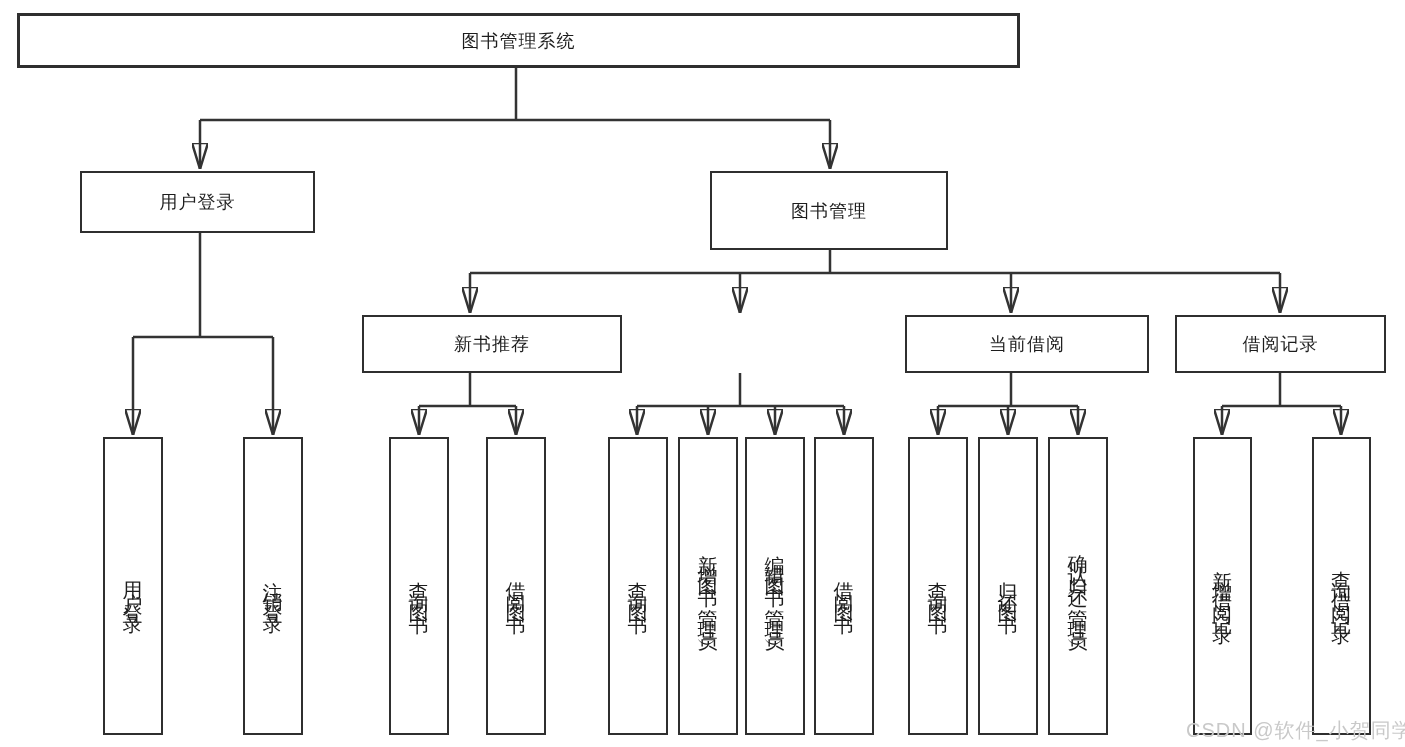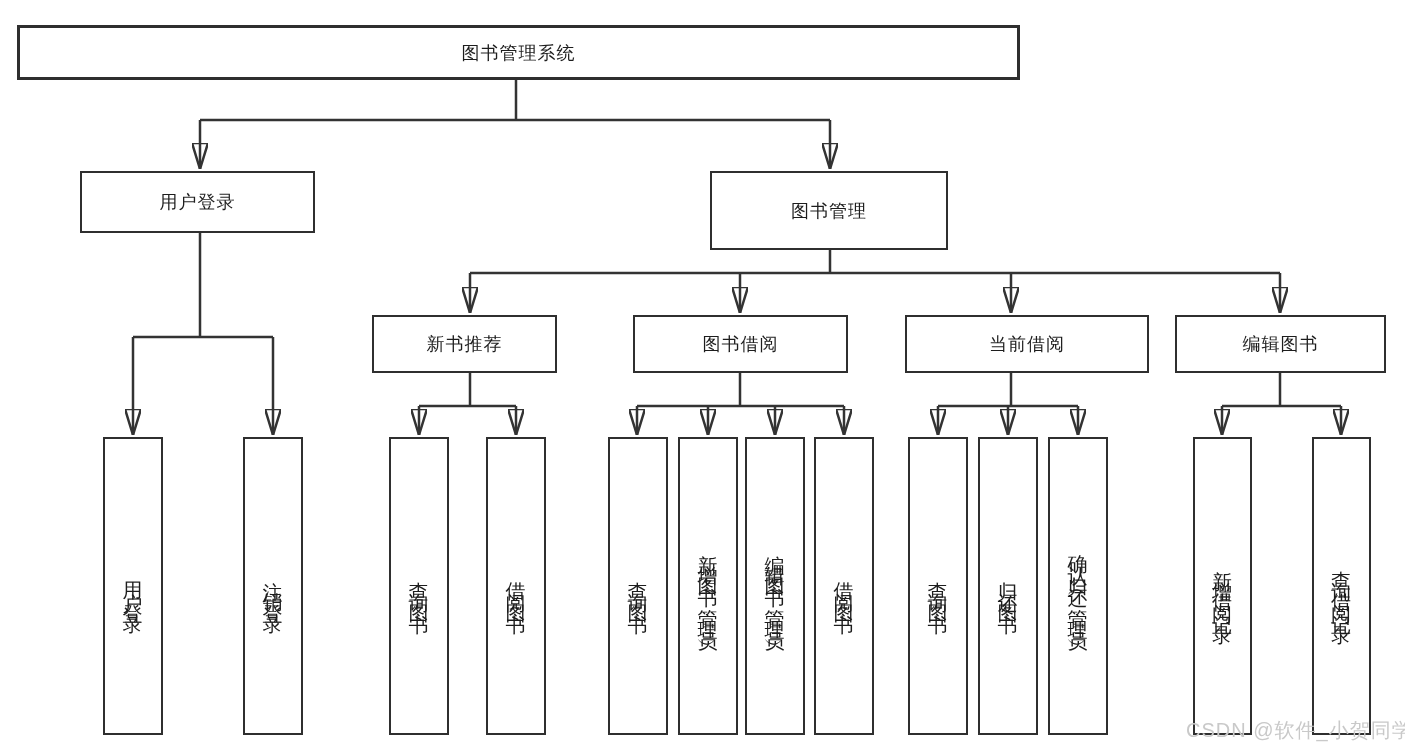--- a/index.html
+++ b/index.html
@@ -85,29 +85,28 @@
     <path d="M1011,373 L1011,406 M938,406 L1078,406"></path>
     <path d="M938,406 L938,435" marker-end="url(#arrow)"></path>
     <path d="M1008,406 L1008,435" marker-end="url(#arrow)"></path>
     <path d="M1078,406 L1078,435" marker-end="url(#arrow)"></path>
 
     <path d="M1280,373 L1280,406 M1222,406 L1341,406"></path>
     <path d="M1222,406 L1222,435" marker-end="url(#arrow)"></path>
     <path d="M1341,406 L1341,435" marker-end="url(#arrow)"></path>
   </svg>
 
-  <div class="node h root" style="left:17px;top:25px;width:1003px;height:55px">图书管理系统</div>
+  <div class="node h root" style="left:17px;top:13px;width:1003px;height:55px">图书管理系统</div>
 
   <div class="node h" style="left:80px;top:171px;width:235px;height:62px">用户登录</div>
   <div class="node h" style="left:710px;top:171px;width:238px;height:79px">图书管理</div>
 
-  <div class="node h" style="left:372px;top:315px;width:185px;height:58px">新书推荐</div>
-  <div class="node h" style="left:633px;top:315px;width:215px;height:58px">图书借阅</div>
+  <div class="node h" style="left:362px;top:315px;width:260px;height:58px">新书推荐</div>
   <div class="node h" style="left:905px;top:315px;width:244px;height:58px">当前借阅</div>
-  <div class="node h" style="left:1175px;top:315px;width:211px;height:58px">编辑图书</div>
+  <div class="node h" style="left:1175px;top:315px;width:211px;height:58px">借阅记录</div>
 
   <div class="node v" style="left:103px;top:437px;width:60px;height:298px">用户登录</div>
   <div class="node v" style="left:243px;top:437px;width:60px;height:298px">注销登录</div>
 
   <div class="node v" style="left:389px;top:437px;width:60px;height:298px">查询图书</div>
   <div class="node v" style="left:486px;top:437px;width:60px;height:298px">借阅图书</div>
 
   <div class="node v" style="left:608px;top:437px;width:60px;height:298px">查询图书</div>
   <div class="node v" style="left:678px;top:437px;width:60px;height:298px">新增图书（管理员）</div>
   <div class="node v" style="left:745px;top:437px;width:60px;height:298px">编辑图书（管理员）</div>

